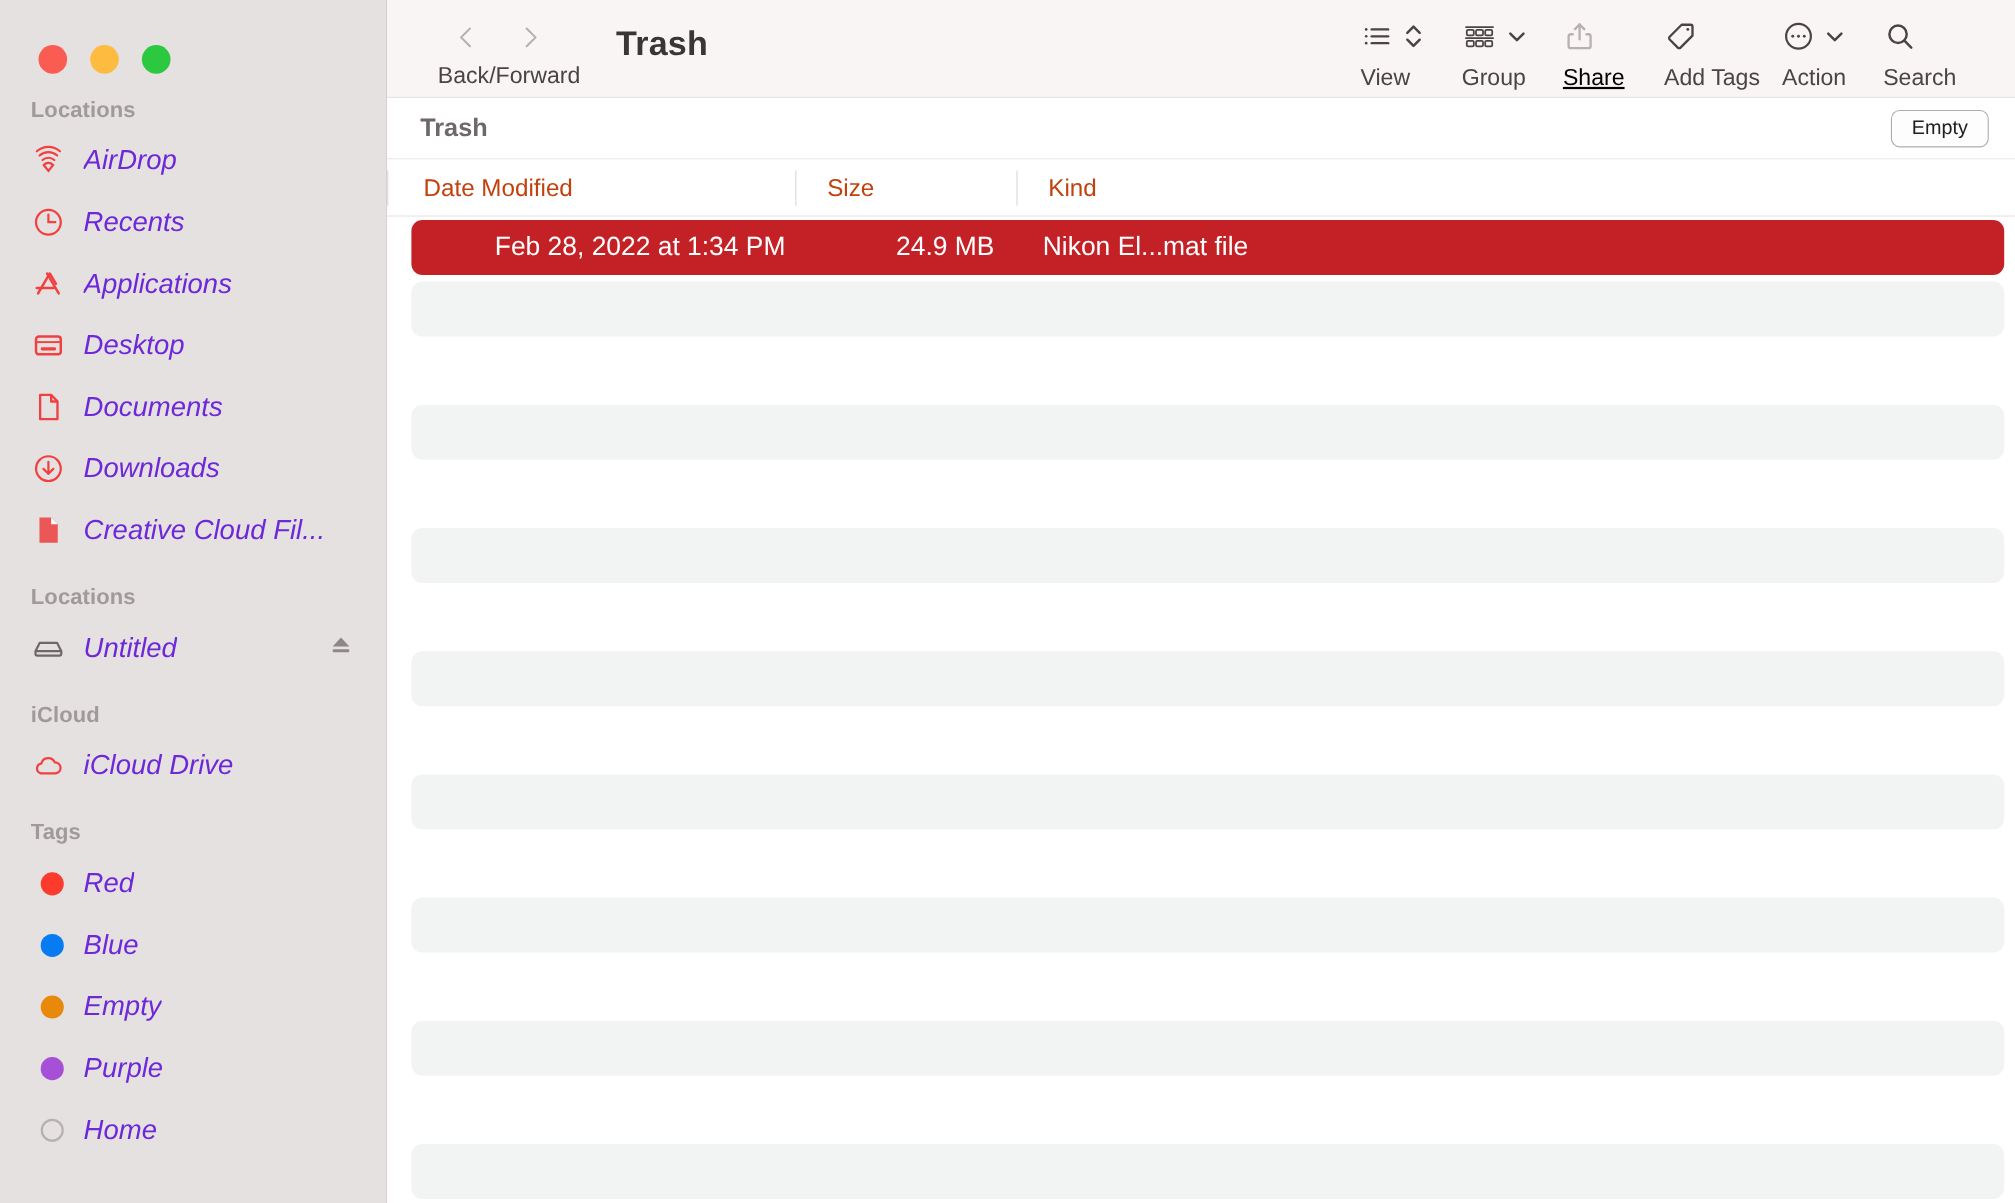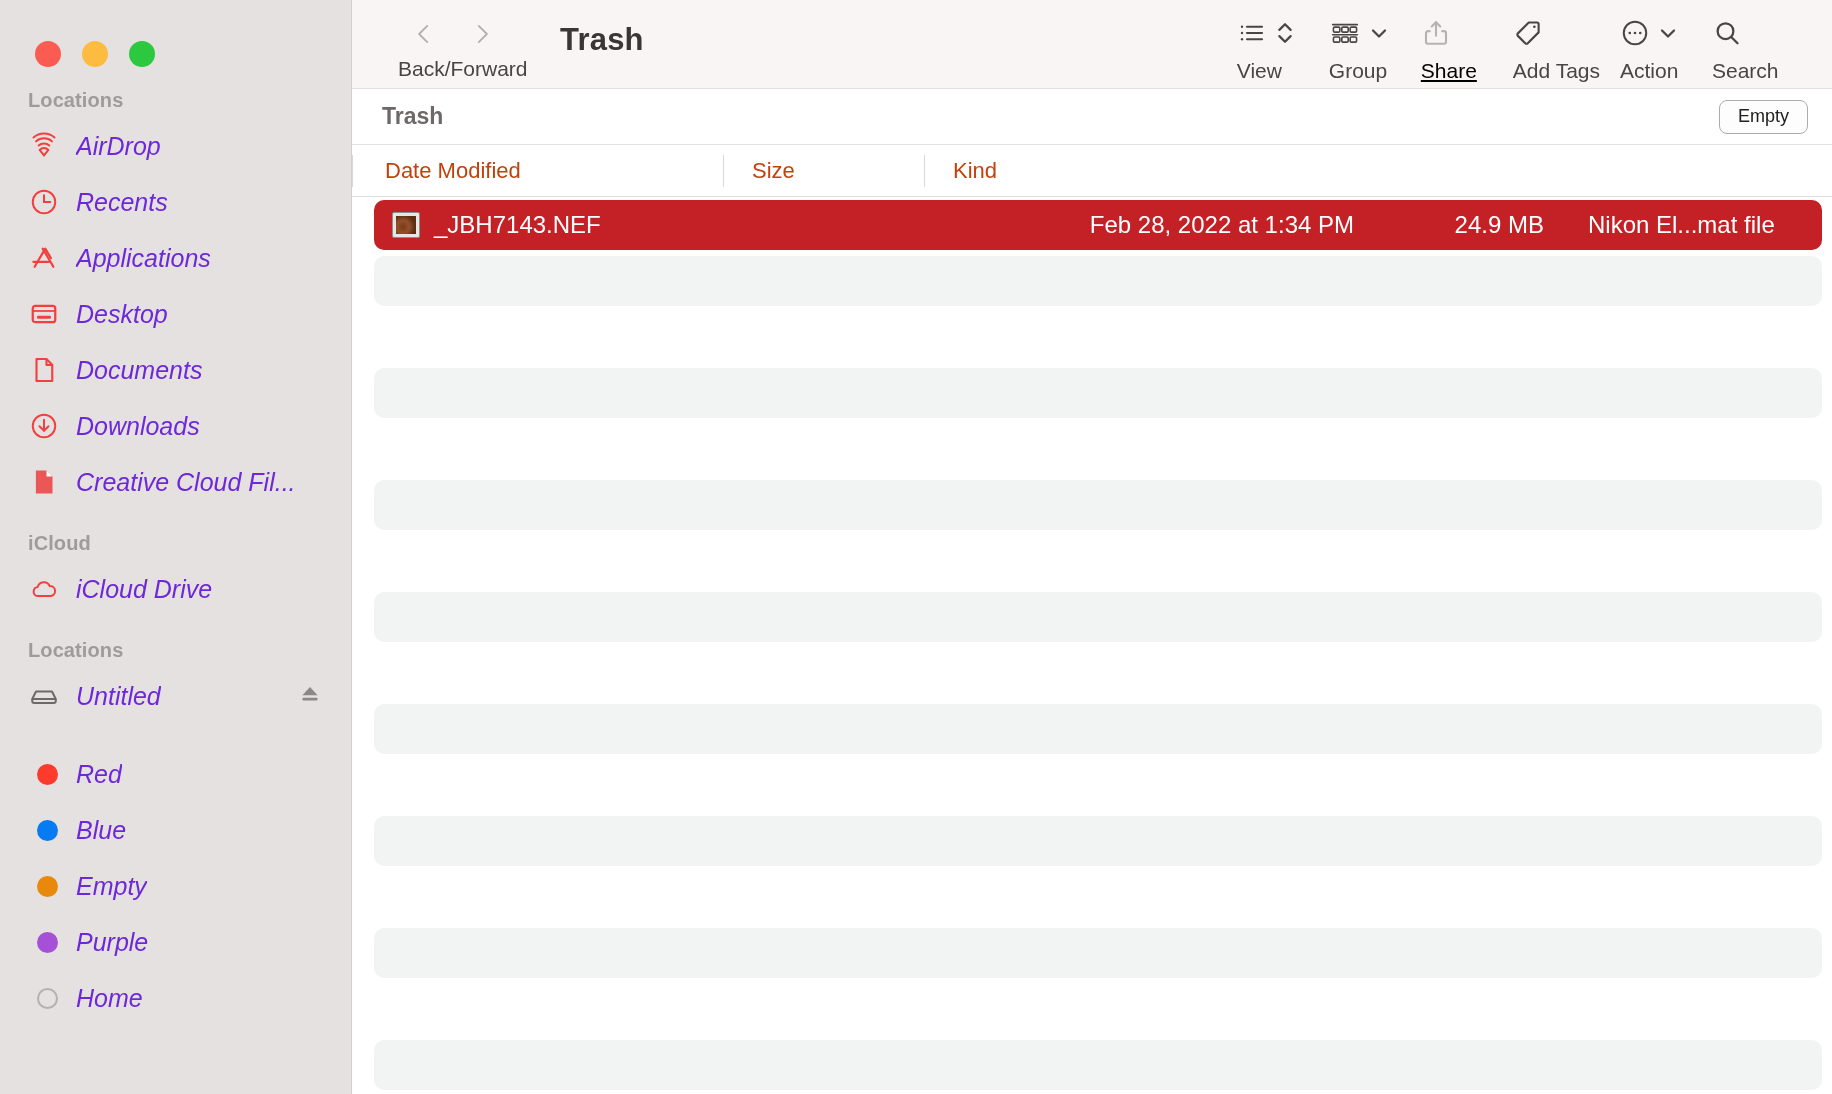--- a/index.html
+++ b/index.html
@@ -225,51 +225,52 @@
           <svg width="30" height="30" viewBox="0 0 24 24">
             <path d="M5.5 2.8 H14 L18.8 7.6 V21.2 H5.5 Z" fill="#EB5757"></path>
             <path d="M14 2.8 L18.8 7.6 H14 Z" fill="#FFFFFF"></path>
           </svg>
         </span>
         <span class="sb-label">Creative Cloud Fil...</span>
       </div>
     </div>
 
     <div class="sb-section">
-      <div class="sb-header">iCloud</div>
-      <div class="sb-item">
-        <span class="sb-ico">
-          <svg width="30" height="30" viewBox="0 0 24 24" fill="none" stroke="#F1403F" stroke-width="1.6" stroke-linejoin="round">
-            <path d="M6.6 17.6 A3.6 3.6 0 0 1 6.9 10.5 A5.1 5.1 0 0 1 16.6 9.7 A3.9 3.9 0 0 1 17.2 17.6 Z"></path>
-          </svg>
-        </span>
-        <span class="sb-label">iCloud Drive</span>
-      </div>
-    </div>
-
-    <div class="sb-section">
       <div class="sb-header">Locations</div>
       <div class="sb-item">
         <span class="sb-ico">
           <svg width="30" height="30" viewBox="0 0 24 24" fill="none" stroke="#6E6868" stroke-width="1.6" stroke-linejoin="round">
             <path d="M2.6 14.4 L5.6 8.4 H18.4 L21.4 14.4 V16 A1.6 1.6 0 0 1 19.8 17.6 H4.2 A1.6 1.6 0 0 1 2.6 16 Z"></path>
             <path d="M2.6 14.4 H21.4"></path>
           </svg>
         </span>
         <span class="sb-label">Untitled</span>
         <span class="eject">
           <svg width="26" height="26" viewBox="0 0 24 24" fill="#8D8787">
             <path d="M12 5.5 L19 13.2 H5 Z"></path>
             <rect x="5" y="15.4" width="14" height="2.6" rx="1"></rect>
           </svg>
         </span>
       </div>
     </div>
 
     <div class="sb-section">
+      <div class="sb-header">iCloud</div>
+      <div class="sb-item">
+        <span class="sb-ico">
+          <svg width="30" height="30" viewBox="0 0 24 24" fill="none" stroke="#F1403F" stroke-width="1.6" stroke-linejoin="round">
+            <path d="M6.6 17.6 A3.6 3.6 0 0 1 6.9 10.5 A5.1 5.1 0 0 1 16.6 9.7 A3.9 3.9 0 0 1 17.2 17.6 Z"></path>
+          </svg>
+        </span>
+        <span class="sb-label">iCloud Drive</span>
+      </div>
+    </div>
+
+    <div class="sb-section">
+      <div class="sb-header">Tags</div>
 
       <div class="sb-item">
         <span class="sb-ico">
             <span class="dot" style="background:#FC3B2D"></span>
           </span>
         <span class="sb-label">Red</span>
       </div>
       <div class="sb-item">
         <span class="sb-ico">
             <span class="dot" style="background:#077BF1"></span>
@@ -439,24 +440,20 @@
       <div class="col kind">
         <span>Kind</span>
       </div>
     </div>
 
     <div class="filelist">
 
       <div class="row selected">
         <div class="row-inner"></div>
         <div class="row-content">
-          <div class="cell name">
-            <span class="thumb"></span>
-            <span>_JBH7143.NEF</span>
-          </div>
           <div class="cell date">Feb 28, 2022 at 1:34 PM</div>
           <div class="cell size">24.9 MB</div>
           <div class="cell kind">Nikon El...mat file</div>
         </div>
       </div>
 
       <div class="row stripe">
           <div class="row-inner"></div>
         </div>
       <div class="row">

